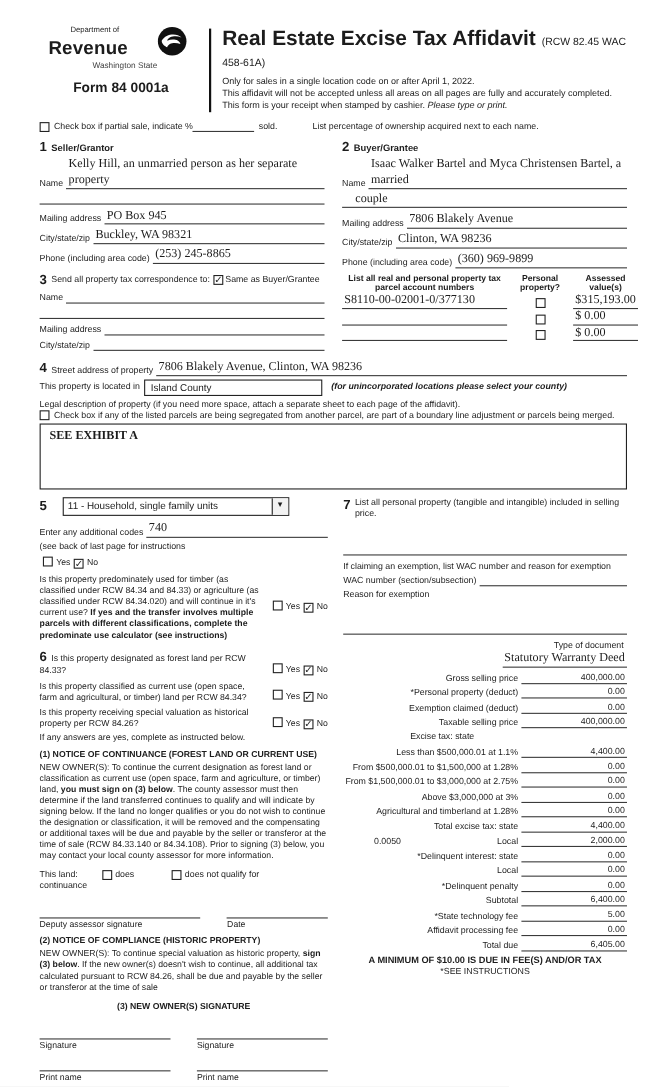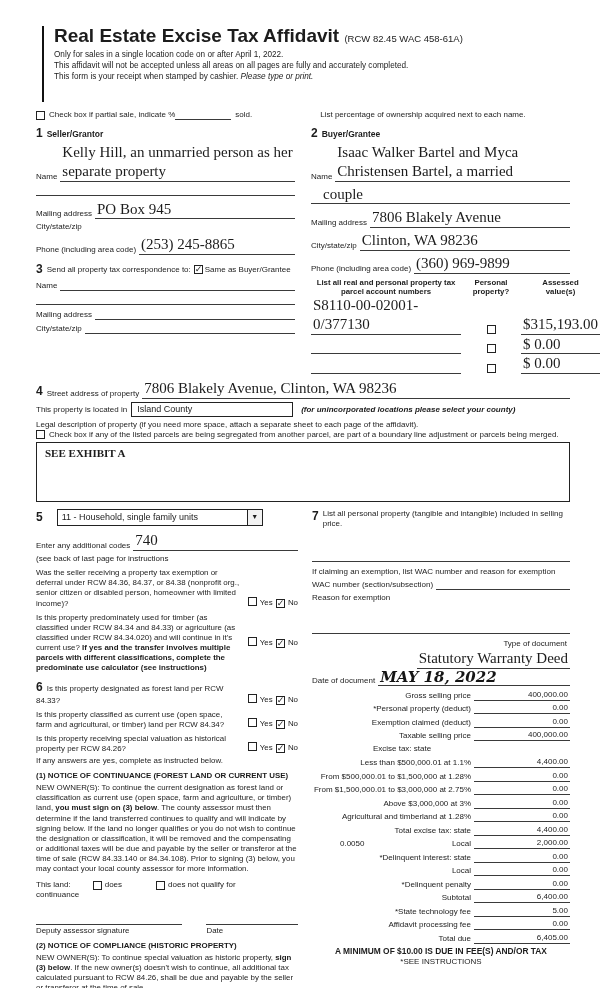--- a/index.html
+++ b/index.html
@@ -18,21 +18,21 @@
   .swirl{position:absolute;top:0;right:14px;}
   .vbar{width:2px;background:#111;height:76px;margin:2px 10px 0 6px;flex:none;}
   .titleblk{flex:1;padding-top:2px;}
   .t1{font-size:19px;font-weight:bold;line-height:1;}
   .t1 .rcw{font-size:9.5px;font-weight:normal;}
   .subs{font-size:8.2px;margin-top:4px;line-height:1.35;}
   
   .fl{display:flex;align-items:flex-end;margin-bottom:3px;}
   .fl .lbl{white-space:nowrap;padding-right:3px;}
   .uf{border-bottom:1px solid #3a3a3a;min-height:10px;flex:1;padding:0 2px;}
-  .tv{font-family:"Liberation Serif","DejaVu Serif",serif;font-size:15px;}
+  .tv{font-family:"Liberation Serif","DejaVu Serif",serif;font-size:11px;}
   .cb{display:inline-block;width:9px;height:9px;border:1.2px solid #222;box-sizing:border-box;
       text-align:center;font-size:9px;line-height:7px;font-weight:bold;vertical-align:-1px;flex:none;}
   .secnum{font-size:12px;font-weight:bold;margin-right:4px;}
   .sech{font-weight:bold;font-size:8.5px;margin-bottom:2px;}
   .cols{display:flex;gap:16px;margin-top:6px;}
   .col{flex:1;min-width:0;}
   
   .pgrid{display:grid;grid-template-columns:150px 52px 1fr;column-gap:4px;margin-top:4px;}
   .phead{font-weight:bold;text-align:center;font-size:7.8px;line-height:1.2;}
   .pcell{border-bottom:1px solid #3a3a3a;min-height:11px;display:flex;align-items:flex-end;padding:0 2px;}
@@ -67,54 +67,67 @@
   
   .hw{font-family:"DejaVu Serif","Liberation Serif",serif;font-style:italic;font-weight:bold;color:#151515;}
 </style>
 </head>
 <body>
 
 <div class="page">
 <div class="inner">
 
   <div class="hdr">
+    <div class="logo">
+      <div class="dept">Department of</div>
+      <div class="rev">Revenue</div>
+      <span class="swirl">
+        <svg width="27" height="27" viewBox="0 0 27 27">
+              <circle cx="13.5" cy="13.5" r="13" fill="#111"></circle>
+              <path d="M4 13 C8 6,18 6,22 10 C17 8,10 9,9 13 C14 11,20 12,21 16 C16 14,10 15,9 19 C7 18,4 16,4 13 Z" fill="#fff"></path>
+            </svg>
+      </span>
+      <div class="wa">Washington State</div>
+      <div class="formno">Form 84 0001a</div>
+    </div>
     <div class="vbar"></div>
     <div class="titleblk">
       <div class="t1"><span>Real Estate Excise Tax Affidavit</span>
         <span class="rcw">(RCW 82.45 WAC 458-61A)</span></div>
       <div class="subs">
         <div>Only for sales in a single location code on or after April 1, 2022.</div>
         <div>This affidavit will not be accepted unless all areas on all pages are fully and accurately completed.</div>
         <div><span>This form is your receipt when stamped by cashier. </span><span class="it">Please type or print.</span></div>
       </div>
     </div>
   </div>
 
   <div style="display:flex;margin-top:7px;align-items:flex-end;">
     <span class="cb"></span>
     <span style="margin-left:4px;">Check box if partial sale, indicate %</span>
     <span class="uf" style="flex:none;width:52px;"></span>
     <span style="margin-left:4px;">sold.</span>
-    <span style="margin-left:68px;">List percentage of ownership acquired next to each name.</span>
+    <span style="margin-left:32px;">List percentage of ownership acquired next to each name.</span>
   </div>
 
   <div class="cols">
     <div class="col">
       <div class="sech"><span class="secnum">1</span><span>Seller/Grantor</span></div>
       <div class="fl">
             <span class="lbl">Name</span>
         <span class="uf tv">Kelly Hill, an unmarried person as her separate property</span>
           </div>
       <div class="uf" style="margin-bottom:4px;"></div>
       <div class="fl">
             <span class="lbl">Mailing address</span>
         <span class="uf tv">PO Box 945</span>
           </div>
       <div class="fl">
             <span class="lbl">City/state/zip</span>
+        <span class="uf tv">Buckley, WA 98321</span>
           </div>
       <div class="fl">
             <span class="lbl">Phone (including area code)</span>
         <span class="uf tv">(253) 245-8865</span>
           </div>
 
       <div style="margin-top:7px;display:flex;align-items:center;">
         <span class="secnum">3</span>
         <span>Send all property tax correspondence to:</span>
         <span class="cb" style="margin:0 2px 0 3px;">✓</span>
@@ -210,21 +223,20 @@
           <span class="ddbtn">▼</span>
         </div>
       </div>
       <div class="fl" style="margin-top:5px;">
             <span class="lbl">Enter any additional codes</span>
         <span class="uf tv">740</span>
           </div>
       <div>(see back of last page for instructions</div>
 
       <div class="q">
-        <span class="qtext">Was the seller receiving a property tax exemption or deferral under RCW 84.36, 84.37, or 84.38 (nonprofit org., senior citizen or disabled person, homeowner with limited income)?</span>
         <span class="yn">
           <span class="cb"></span> <span>Yes</span><span class="cb">✓</span> <span>No</span>
         </span>
       </div>
       <div class="q">
         <span class="qtext"><span>Is this property predominately used for timber (as classified under RCW 84.34 and 84.33) or agriculture (as classified under RCW 84.34.020) and will continue in it's current use? </span><b>If yes and the transfer involves multiple parcels with different classifications, complete the predominate use calculator (see instructions)</b></span>
         <span class="yn" style="align-self:center;">
           <span class="cb"></span> <span>Yes</span><span class="cb">✓</span> <span>No</span>
         </span>
       </div>
@@ -309,26 +321,20 @@
             <span class="lbl">WAC number (section/subsection)</span>
         <span class="uf"></span>
           </div>
       <div>Reason for exemption</div>
       <div class="uf" style="margin-top:20px;"></div>
 
       <div class="fl" style="margin-top:5px;flex-direction:column;">
             <span class="lbl">Type of document</span>
         <span class="uf tv">Statutory Warranty Deed</span>
           </div>
-      <div class="fl">
-            <span class="lbl">Date of document</span>
-        <span class="uf" style="position:relative;height:13px;">
-          <span class="hw" style="position:absolute;left:2px;bottom:-2px;font-size:15px;white-space:nowrap;">MAY 18, 2022</span>
-        </span>
-          </div>
 
       <div style="margin-top:4px;">
         <div class="xrow">
               <span class="xlab">Gross selling price</span>
               <span class="xval">400,000.00</span>
             </div>
         <div class="xrow">
               <span class="xlab">*Personal property (deduct)</span>
               <span class="xval">0.00</span>
             </div>

